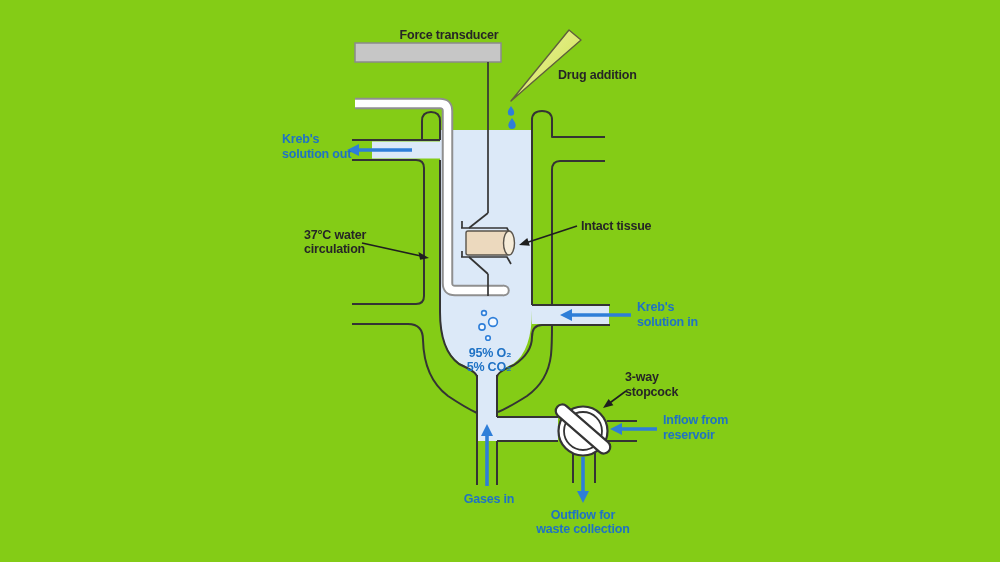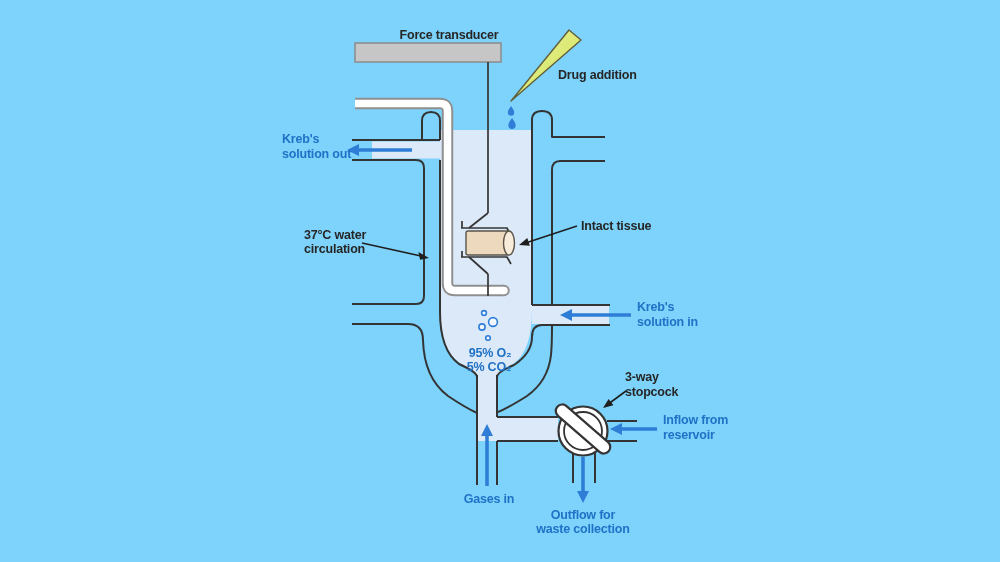--- a/index.html
+++ b/index.html
@@ -1,16 +1,16 @@
 <!DOCTYPE html>
 <html><head>
 <meta charset="utf-8">
 <style>
   html,body{margin:0;padding:0;background:#ffffff;}
-  .stage{position:relative;width:1000px;height:562px;background:#7dd3fc;overflow:hidden;
+  .stage{position:relative;width:1000px;height:562px;background:#84cc16;overflow:hidden;
          font-family:"Liberation Sans","DejaVu Sans",sans-serif;}
   svg{position:absolute;left:0;top:0;}
   .lbl{font-family:"Liberation Sans","DejaVu Sans",sans-serif;font-weight:700;
        font-size:12.5px;letter-spacing:-0.2px;}
   .lbl-black{fill:#262626;}
   .lbl-blue{fill:#1f72c5;}
   .wall{stroke:#343434;stroke-width:2;fill:none;stroke-linecap:butt;stroke-linejoin:round;}
   .thin{stroke:#343434;stroke-width:1.7;fill:none;}
   .flow{stroke:#2e7ed8;stroke-width:3.6;fill:none;}
   .flowhead{fill:#2e7ed8;stroke:none;}

